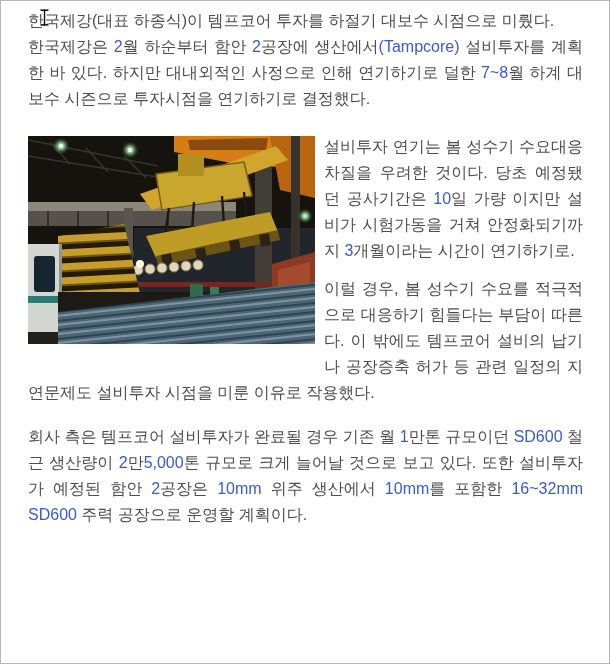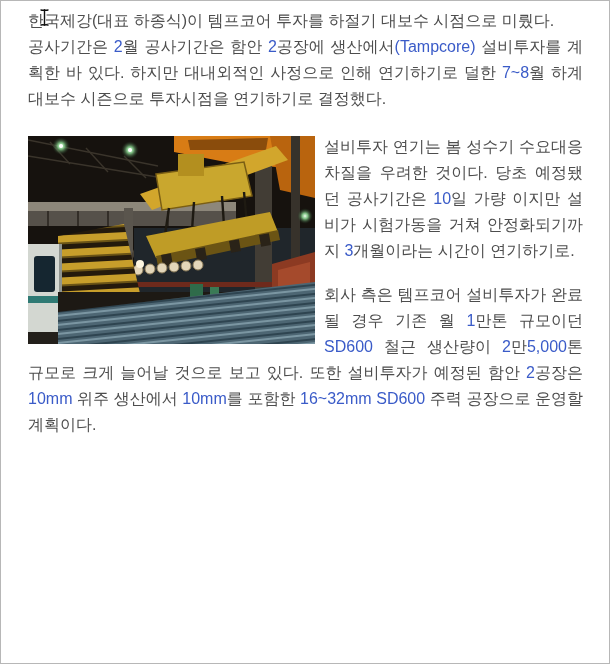--- a/index.html
+++ b/index.html
@@ -36,21 +36,21 @@
     width:13px;height:19px;
     pointer-events:none;
   }
 </style>
 </head>
 <body>
 
 <div class="page">
 
   <p class="b1a"><span>한국제강(대표 하종식)이 템프코어 투자를 하절기 대보수 시점으로 미뤘다.</span></p>
-  <p class="b1"><span>공사기간은 </span><span class="num">2</span><span>월 공사기간은 함안 </span><span class="num">2</span><span>공장에 생산에서</span><span class="num">(Tampcore)</span><span> 설비투자를 계획한 바 있다. 하지만 대내외적인 사정으로 인해 연기하기로 덜한 </span><span class="num">7~8</span><span>월 하계 대보수 시즌으로 투자시점을 연기하기로 결정했다.</span></p>
+  <p class="b1"><span>한국제강은 </span><span class="num">2</span><span>월 하순부터 함안 </span><span class="num">2</span><span>공장에 생산에서</span><span class="num">(Tampcore)</span><span> 설비투자를 계획한 바 있다. 하지만 대내외적인 사정으로 인해 연기하기로 덜한 </span><span class="num">7~8</span><span>월 하계 대보수 시즌으로 투자시점을 연기하기로 결정했다.</span></p>
 
   <span class="photo-wrap">
     <svg width="287" height="208" viewBox="0 0 287 208" xmlns="http://www.w3.org/2000/svg">
       <defs>
         <radialGradient id="glow" cx="50%" cy="50%" r="50%">
           <stop offset="0%" stop-color="#f2fff0"></stop>
           <stop offset="35%" stop-color="#8fdc96" stop-opacity="0.85"></stop>
           <stop offset="100%" stop-color="#1a2a1a" stop-opacity="0"></stop>
         </radialGradient>
         <pattern id="stack" width="100" height="14" patternUnits="userSpaceOnUse" patternTransform="rotate(-3)">
@@ -151,20 +151,21 @@
       <circle cx="33" cy="10" r="9" fill="url(#glow)"></circle>
       <circle cx="102" cy="14" r="9" fill="url(#glow)"></circle>
       <circle cx="277" cy="80" r="8" fill="url(#glow)"></circle>
       <circle cx="33" cy="10" r="2" fill="#ffffff"></circle>
       <circle cx="102" cy="14" r="2" fill="#ffffff"></circle>
       <circle cx="112" cy="128" r="4" fill="#fdf6e0"></circle>
     </svg>
   </span>
 
   <p class="pa"><span>설비투자 연기는 봄 성수기 수요대응 차질을 우려한 것이다. 당초 예정됐던 공사기간은 </span><span class="num">10</span><span>일 가량 이지만 설비가 시험가동을 거쳐 안정화되기까지 </span><span class="num">3</span><span>개월이라는 시간이 연기하기로.</span></p>
+  <p class="pb"><span>이럴 경우, 봄 성수기 수요를 적극적으로 대응하기 힘들다는 부담이 따른다. 이 밖에도 템프코어 설비의 납기나 공장증축 허가 등 관련 일정의 지연문제도 설비투자 시점을 미룬 이유로 작용했다.</span></p>
   <p class="p5"><span>회사 측은 템프코어 설비투자가 완료될 경우 기존 월 </span><span class="num">1</span><span>만톤 규모이던 </span><span class="num">SD600</span><span> 철근 생산량이 </span><span class="num">2</span><span>만</span><span class="num">5,000</span><span>톤 규모로 크게 늘어날 것으로 보고 있다. 또한 설비투자가 예정된 함안 </span><span class="num">2</span><span>공장은 </span><span class="num">10mm</span><span> 위주 생산에서 </span><span class="num">10mm</span><span>를 포함한 </span><span class="num">16~32mm</span><span> </span><span class="num">SD600</span><span> 주력 공장으로 운영할 계획이다.</span></p>
 
   <svg class="cursor" viewBox="0 0 13 19" xmlns="http://www.w3.org/2000/svg">
     <g stroke="#ffffff" stroke-width="3" fill="none" stroke-linecap="round">
       <path d="M3 2 H10 M6.5 2 V17 M3 17 H10"></path>
     </g>
     <g stroke="#111111" stroke-width="1.4" fill="none" stroke-linecap="round">
       <path d="M3 2 Q5 2.5 6.5 2 Q8 2.5 10 2"></path>
       <path d="M6.5 2 V17"></path>
       <path d="M3 17 Q5 16.5 6.5 17 Q8 16.5 10 17"></path>

